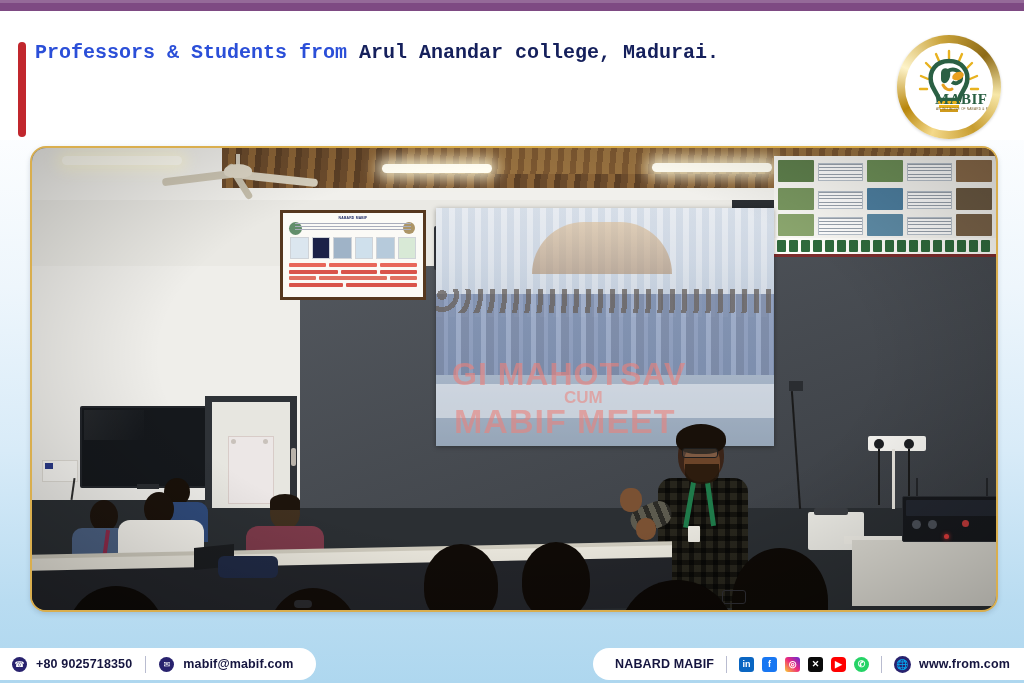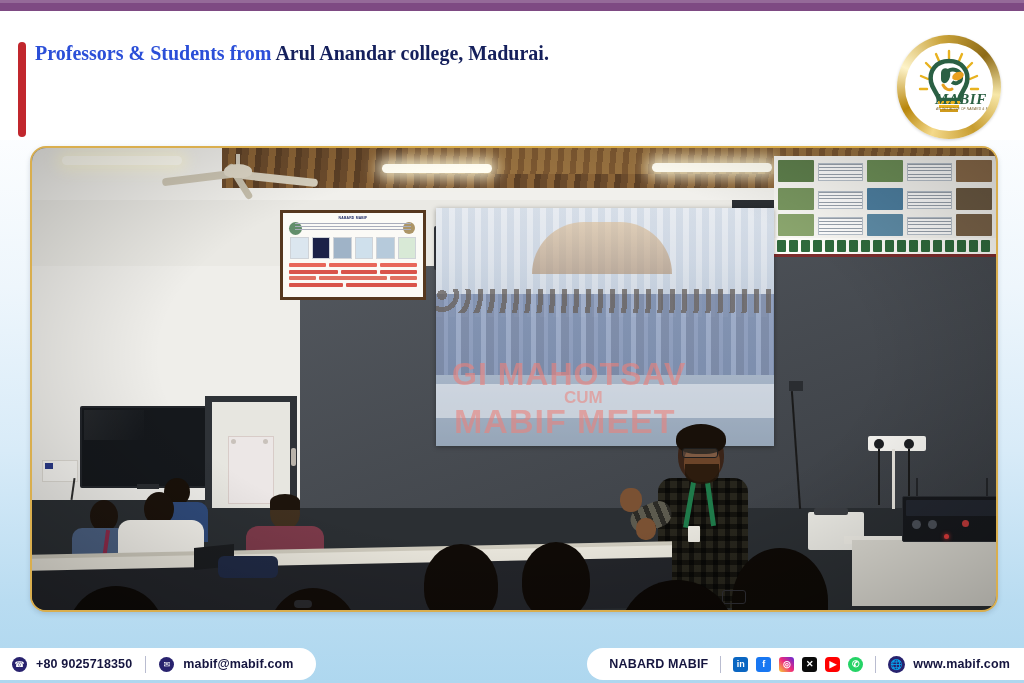--- a/index.html
+++ b/index.html
@@ -12,35 +12,35 @@
 
   
   .topbar{position:absolute;left:0;top:0;width:1024px;height:11px;background:#7e4a83;}
   .topbar-sheen{position:absolute;left:0;top:0;width:100%;height:3px;background:rgba(255,255,255,.18);}
 
   
   .header{position:absolute;left:0;top:11px;width:1024px;height:129px;}
   .header-white{position:absolute;left:0;top:0;width:1024px;height:129px;background:#ffffff;}
   .accent-bar{position:absolute;left:18px;top:31px;width:8px;height:95px;background:#c1272d;border-radius:4px;}
   .head-text{position:absolute;left:35px;top:26px;width:700px;}
-  .hline{font-family:Liberation Serif, serif;font-weight:bold;white-space:nowrap;}
+  .hline{font-family:Liberation Mono, monospace;font-weight:bold;white-space:nowrap;}
   .hline1{font-size:20px;line-height:32px;color:#15205c;}
   .hline1 .blue{color:#2b4fd8;}
   .hline2{font-size:20px;line-height:32px;color:#14131a;}
   .hline2 .red{color:#c1272d;}
   .hline3{font-size:20px;line-height:32px;color:#14131a;}
   .hline3 .brown{color:#5a3a15;}
 
   
   .logo{position:absolute;left:897px;top:24px;width:104px;height:104px;border-radius:50%;
         background:conic-gradient(from 200deg,#f4d98a,#b8860b 12%,#fdf3c9 26%,#caa33a 42%,#8d6a16 58%,#f7e7a8 72%,#c79c2e 86%,#f4d98a);
         display:flex;align-items:center;justify-content:center;
         box-shadow:0 1px 3px rgba(0,0,0,.18);}
   .logo-inner{width:88px;height:88px;border-radius:50%;background:#ffffff;position:relative;overflow:hidden;
-              display:flex;align-items:center;justify-content:center;font-style:italic;}
+              display:flex;align-items:center;justify-content:center;}
   .logo-svg{position:absolute;left:0;top:0;}
   .logo-word{position:absolute;left:30px;top:48px;font-family:"Liberation Serif",serif;font-weight:bold;
              font-size:15px;letter-spacing:.5px;color:#2b6044;}
   .logo-sub{position:absolute;left:31px;top:64px;font-size:3.2px;letter-spacing:.2px;color:#7a6330;white-space:nowrap;}
 
   
   .photo-frame{position:absolute;left:30px;top:146px;width:964px;height:462px;
                border:2px solid #d9ae4e;border-radius:16px;overflow:hidden;background:#2b2f33;
                box-shadow:0 2px 5px rgba(60,80,110,.20);}
   .photo{position:absolute;left:0;top:0;width:100%;height:100%;}
@@ -509,15 +509,15 @@
     <span class="soc soc-li">in</span>
     <span class="soc soc-fb">f</span>
     <span class="soc soc-ig">◎</span>
     <span class="soc soc-x">✕</span>
     <span class="soc soc-yt">▶</span>
     <span class="soc soc-wa">✆</span>
     <span class="f-sep"></span>
     <span class="ic">
       <span class="ic-circ" style="width:17px;height:17px;font-size:10px;">🌐</span>
     </span>
-    <span class="f-txt">www.mabif.com</span>
+    <span class="f-txt">www.from.com</span>
   </div>
 </div>
 
 </body></html>

